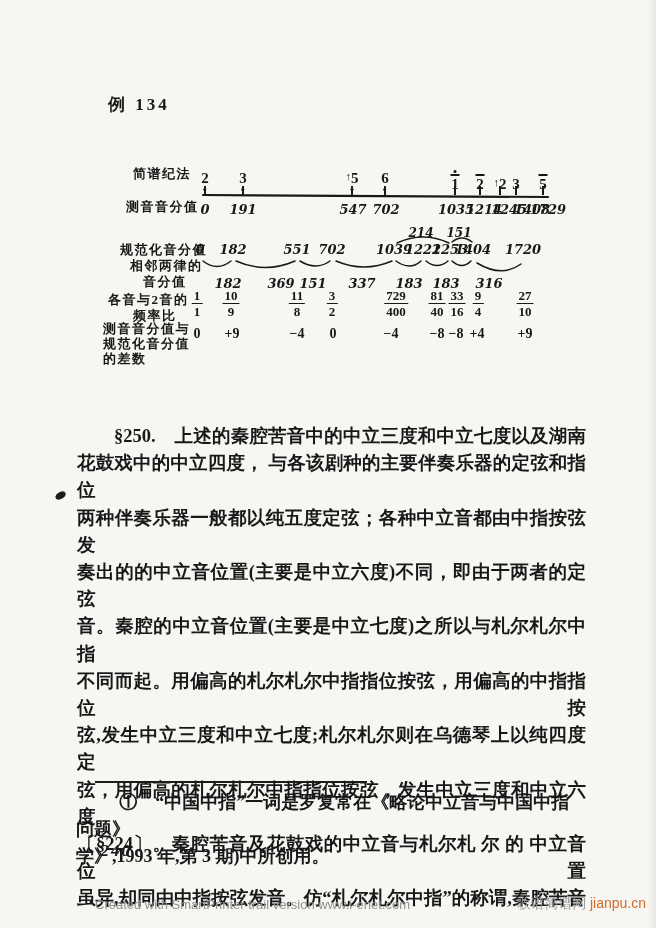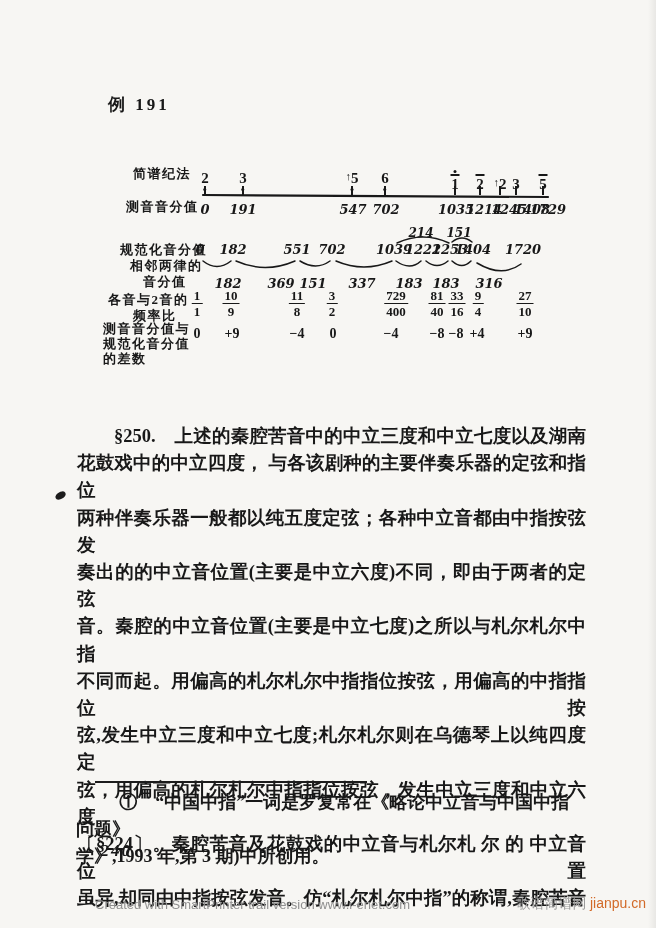--- a/index.html
+++ b/index.html
@@ -52,21 +52,21 @@
   .footer-left{position:absolute;left:95px;top:897px;font-family:"Liberation Sans",sans-serif;
         font-size:13px;color:#8f8f8f;}
   .footer-right{position:absolute;right:10px;top:895px;font-size:14px;color:#9a9a9a;white-space:nowrap;}
   .site-url{color:#d26a28;font-family:"Liberation Sans",sans-serif;}
 </style>
 </head>
 <body>
 
 <div class="page">
 
-  <div class="example-label">例  191</div>
+  <div class="example-label">例  134</div>
 
   <div class="diagram">
     <svg class="dsvg" width="656" height="380" viewBox="0 0 656 380">
       <g stroke="#181818" fill="none" stroke-linecap="round">
 
         <path d="M203 195 L548 197" stroke-width="2.2"></path>
 
         <g stroke-width="1.5">
           <path d="M203 261 Q217 272 231 261"></path>
           <path d="M236 261 Q265 274 295 261"></path>

